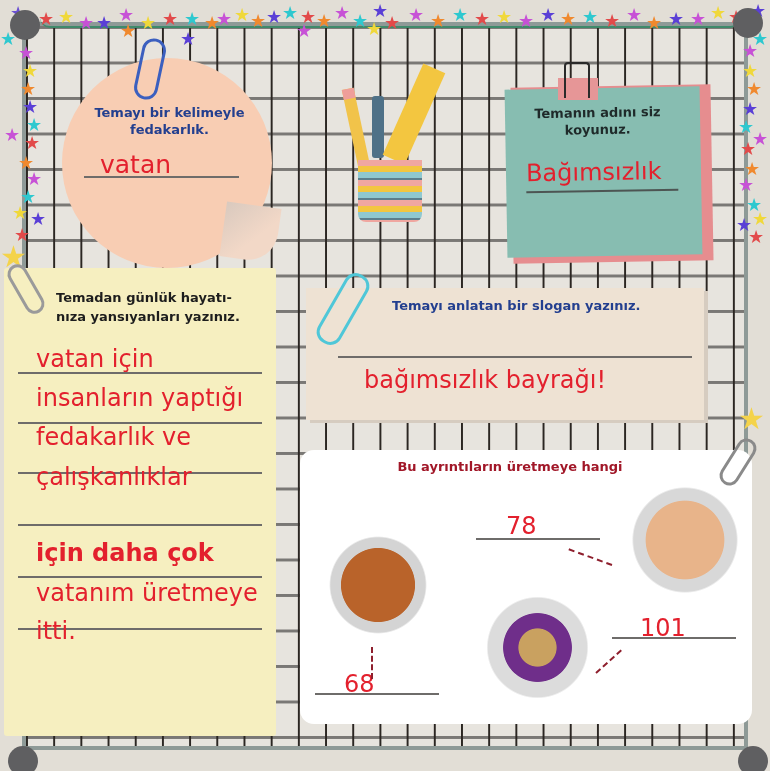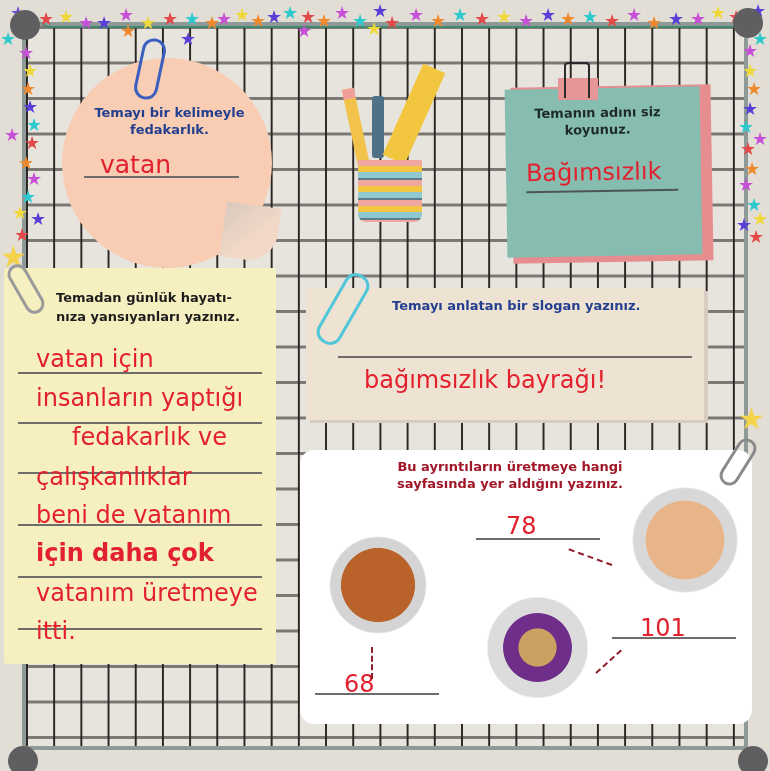--- a/index.html
+++ b/index.html
@@ -22,21 +22,21 @@
   .q-blue { color:#233f8f; font-weight:bold; font-size:13px; text-align:center; line-height:17px; }
   .ans-red { color:#e3202d; }
   .line { position:absolute; height:2px; background:#6e6c6a; }
 
   
   .pink-back { position:absolute; left:512px; top:86px; width:200px; height:176px; background:#e68d8f; transform:rotate(-1deg); }
   .teal-note { position:absolute; left:506px; top:88px; width:195px; height:168px; background:#87bdb1; transform:rotate(-1deg); }
   .tape { position:absolute; left:558px; top:78px; width:40px; height:22px; background:#e69697; }
 
   
-  .yellow-note { position:absolute; left:4px; top:268px; width:272px; height:396px; background:#f6efc0;
+  .yellow-note { position:absolute; left:4px; top:268px; width:272px; height:468px; background:#f6efc0;
     border-radius:3px; }
   .yellow-note .q { position:absolute; left:52px; top:20px; font-size:13px; font-weight:bold; color:#1d1d1d; line-height:19px; }
   .y-line { position:absolute; left:14px; width:244px; height:2px; background:#6e6c6a; }
   .y-ans { position:absolute; left:32px; font-size:24px; color:#e3202d; line-height:30px; }
 
   
   .slogan { position:absolute; left:306px; top:288px; width:398px; height:132px; background:#eee2d3;
     box-shadow:4px 3px 0 #d6ccc0; }
   .slogan .q { position:absolute; left:86px; top:10px; font-size:13px; font-weight:bold; color:#233f8f; }
   .slogan .a { position:absolute; left:58px; font-size:24px; color:#e3202d; }
@@ -164,45 +164,43 @@
 
   <div class="yellow-note">
     <div class="q">
       <div>Temadan günlük hayatı-</div>
       <div>nıza yansıyanları yazınız.</div>
     </div>
     <div class="y-ans" style="top:76px;">vatan için</div>
     <div class="y-line" style="top:104px;"></div>
     <div class="y-ans" style="top:115px;">insanların yaptığı</div>
     <div class="y-line" style="top:154px;"></div>
-    <div class="y-ans" style="top:154px;margin-left:36px;">fedakarlık ve</div>
+    <div class="y-ans" style="top:154px;">fedakarlık ve</div>
     <div class="y-line" style="top:204px;"></div>
     <div class="y-ans" style="top:194px;">çalışkanlıklar</div>
     <div class="y-line" style="top:256px;"></div>
-    <div class="y-ans" style="top:232px;">beni de vatanım</div>
     <div class="y-line" style="top:308px;"></div>
     <div class="y-ans" style="top:270px;font-weight:bold;">için daha çok</div>
     <div class="y-ans" style="top:310px;">vatanım üretmeye</div>
     <div class="y-line" style="top:360px;"></div>
     <div class="y-ans" style="top:348px;">itti.</div>
   </div>
   <div class="star" style="left:0px;top:248px;font-size:30px;color:#f4d34a;">★</div>
   <div class="clip" style="left:16px;top:262px;width:14px;height:48px;border-color:#9a9a9a;transform:rotate(-30deg);"></div>
 
   <div class="slogan">
     <div class="q">Temayı anlatan bir slogan yazınız.</div>
     <div class="line" style="left:32px;top:68px;width:354px;"></div>
     <div class="a" style="top:78px;">bağımsızlık bayrağı!</div>
   </div>
   <div class="clip" style="left:330px;top:270px;width:20px;height:72px;border-color:#4fc7d8;transform:rotate(30deg);"></div>
 
   <div class="card">
     <div class="q">
       <div>Bu ayrıntıların üretmeye hangi</div>
-      <div>sayfasında yer aldığını yazınız.</div>
     </div>
 
     <div class="hole" style="left:18px;top:80px;width:120px;height:110px;background:radial-gradient(circle,#b9632a 0 45%,#d4d4d4 46% 58%,transparent 60%);"></div>
     <div class="hole" style="left:175px;top:140px;width:125px;height:115px;background:radial-gradient(circle,#c9a160 0 22%,#6f2e8a 23% 40%,#dcdcdc 41% 58%,transparent 60%);"></div>
     <div class="hole" style="left:320px;top:30px;width:130px;height:120px;background:radial-gradient(circle,#e8b48a 0 44%,#d8d8d8 45% 58%,transparent 60%);"></div>
 
     <div class="num" style="left:206px;top:62px;">78</div>
     <div class="line" style="left:176px;top:88px;width:124px;"></div>
 
     <div class="num" style="left:44px;top:220px;">68</div>

